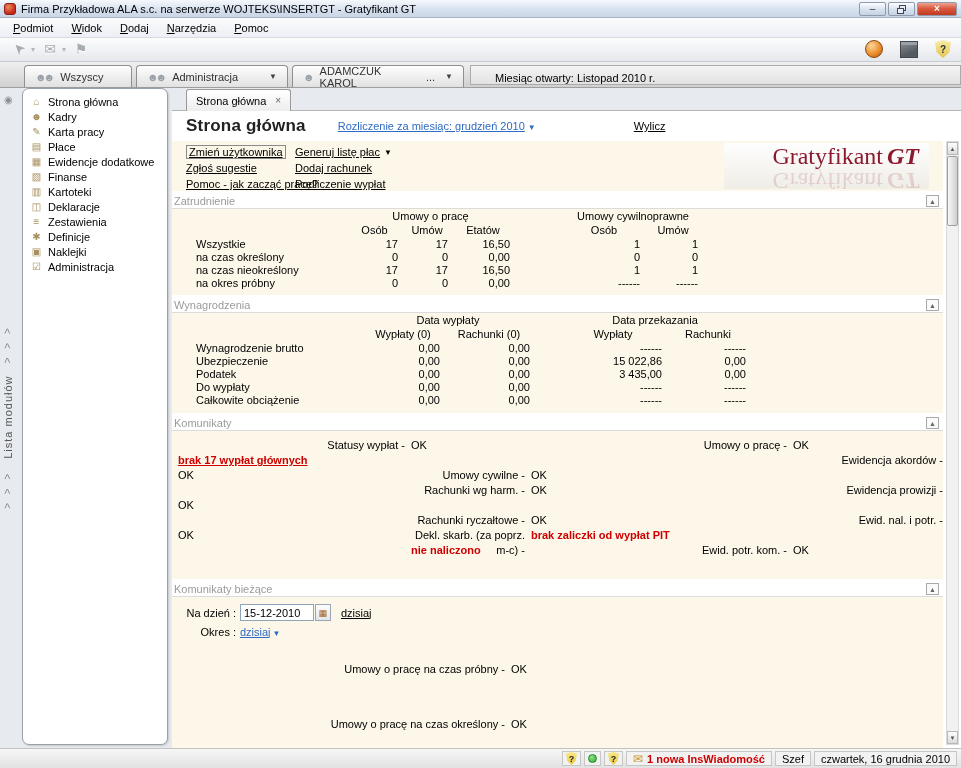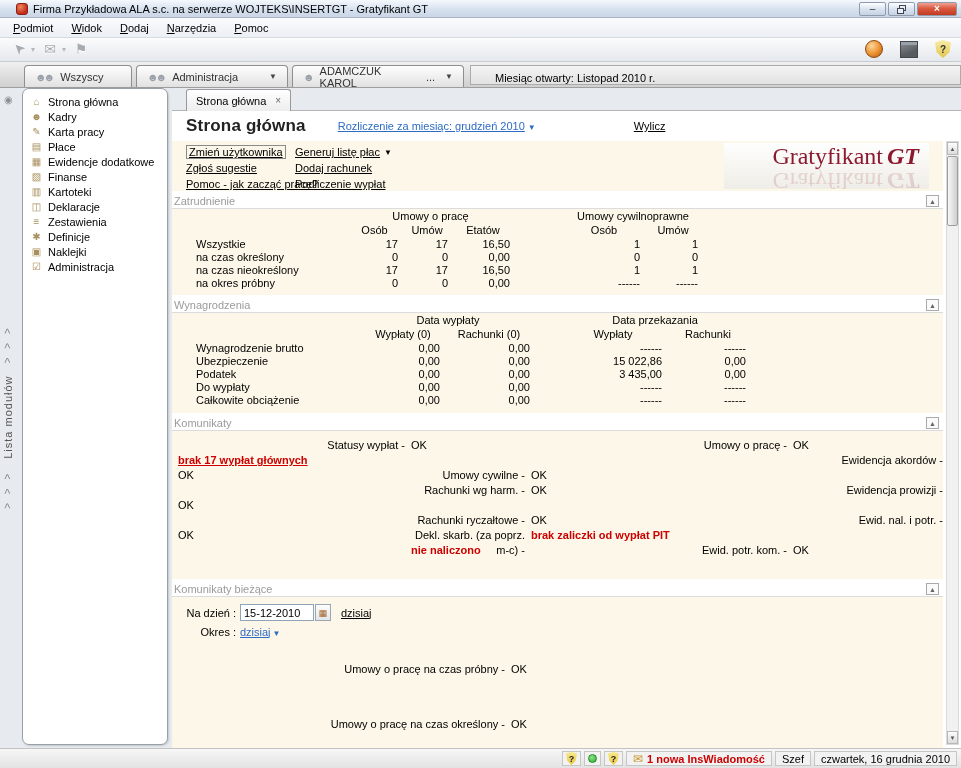--- a/index.html
+++ b/index.html
@@ -2,21 +2,21 @@
 <html><head>
 <meta charset="utf-8">
 <style>
   html,body{margin:0;padding:0;}
   #app{position:relative;width:961px;height:768px;overflow:hidden;background:#E7EAEE;
        font-family:"Liberation Sans",sans-serif;font-size:11px;color:#000;}
   a{color:#000;text-decoration:underline;cursor:pointer;}
   
   .titlebar{position:absolute;left:0;top:0;width:961px;height:18px;box-sizing:border-box;
     background:linear-gradient(#F5F9FD,#D7E1EF 55%,#C9D5E6);border-bottom:1px solid #A9B4C4;
-    display:flex;align-items:center;padding-left:16px;}
+    display:flex;align-items:center;padding-left:4px;}
   .app-icon{width:12px;height:12px;border-radius:3px;margin-right:5px;
     background:radial-gradient(circle at 35% 30%,#F08A5A,#C22B1C 70%);border:1px solid #8E1F14;box-sizing:border-box;}
   .win-btns{position:absolute;right:4px;top:2px;display:flex;gap:2px;}
   .win-btn{width:27px;height:14px;border:1px solid #8F9BAA;border-radius:2px;box-sizing:border-box;
     background:linear-gradient(#FDFEFF,#DAE4F0 50%,#C4D2E4);display:flex;align-items:center;justify-content:center;
     font-size:10px;line-height:10px;color:#333;}
   .win-btn.close{width:40px;background:linear-gradient(#F0A292,#DA5A40 45%,#C13A22);color:#fff;font-weight:bold;}
   .rest{position:relative;width:9px;height:9px;display:inline-block;}
   .rest i{position:absolute;width:5px;height:4px;border:1px solid #445;}
   .rest i:first-child{right:0;top:0;}

